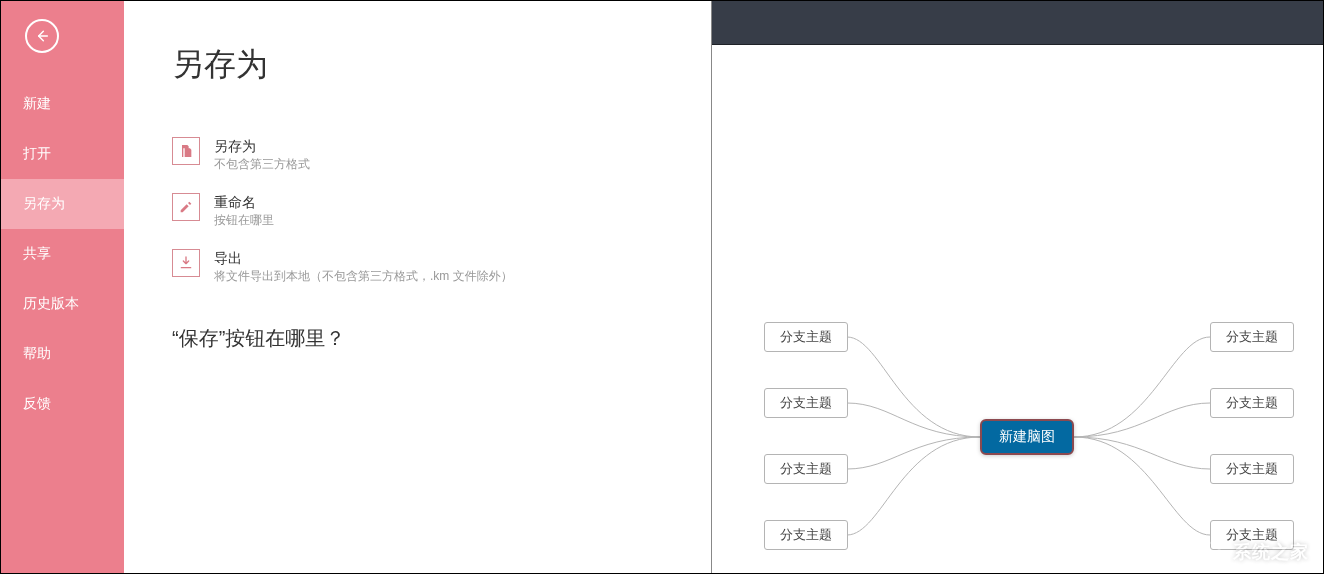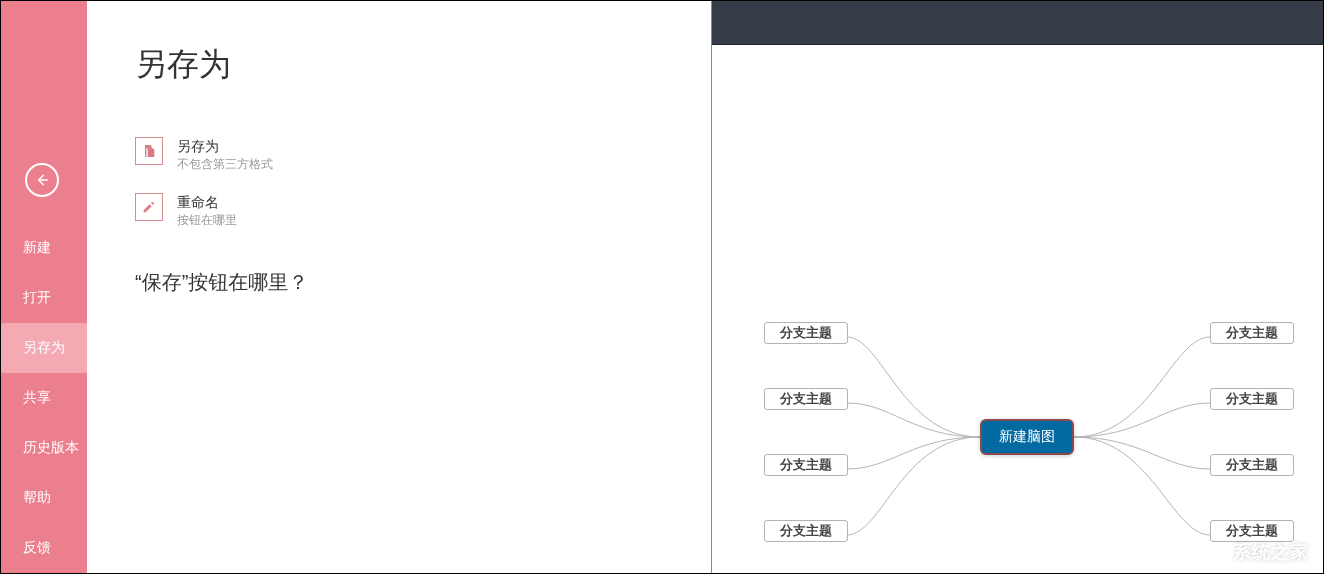--- a/index.html
+++ b/index.html
@@ -12,27 +12,26 @@
     border: 1px solid #000;
   }
   
   .left-panel {
     width: 710px;
     height: 100%;
     display: flex;
     background: #fff;
   }
   .sidebar {
-    width: 86px;
+    width: 123px;
     background: #ec7f8d;
     color: #fff;
     display: flex;
     flex-direction: column;
     padding-top: 18px;
-    justify-content: flex-end;
   }
   .back-btn {
     width: 34px;
     height: 34px;
     border: 2px solid #fff;
     border-radius: 50%;
     margin-left: 24px;
     margin-bottom: 26px;
     display: flex;
     align-items: center;
@@ -110,30 +109,29 @@
     color: #fff;
     font-size: 14px;
     display: flex;
     align-items: center;
     justify-content: center;
     box-shadow: 0 1px 4px rgba(0,0,0,.2);
   }
   .branch-node {
     position: absolute;
     width: 84px;
-    height: 22px;
+    height: 30px;
     background: #fff;
     border: 1px solid #b4b4b4;
     border-radius: 3px;
     font-size: 13px;
     color: #444;
     display: flex;
     align-items: center;
     justify-content: center;
-    font-weight: bold;
   }
   svg.connectors {
     position: absolute;
     left: 0; top: 0;
     width: 100%; height: 100%;
     pointer-events: none;
   }
   svg.connectors path {
     fill: none;
     stroke: #b5b5b5;
@@ -208,20 +206,31 @@
         <svg viewBox="0 0 24 24">
             <path d="M4 17l9-9 3 3-9 9H4zM15 6l2-2 3 3-2 2z" fill="#d97a85"></path>
           </svg>
       </div>
       <div class="action-text">
         <div class="atitle">重命名</div>
         <div class="adesc">按钮在哪里</div>
       </div>
     </div>
 
+    <div class="action-item">
+      <div class="action-icon">
+        <svg viewBox="0 0 24 24">
+            <path d="M12 3v10m0 0l-4-4m4 4l4-4M5 19h14" stroke="#d97a85" stroke-width="2" fill="none" stroke-linecap="round" stroke-linejoin="round"></path>
+          </svg>
+      </div>
+      <div class="action-text">
+        <div class="atitle">导出</div>
+        <div class="adesc">将文件导出到本地（不包含第三方格式，.km 文件除外）</div>
+      </div>
+    </div>
 
     <h2 class="section-title">“保存”按钮在哪里？</h2>
   </div>
 </div>
 
 <div class="right-panel">
   <div class="top-bar"></div>
   <div class="canvas">
     <svg class="connectors">
 

